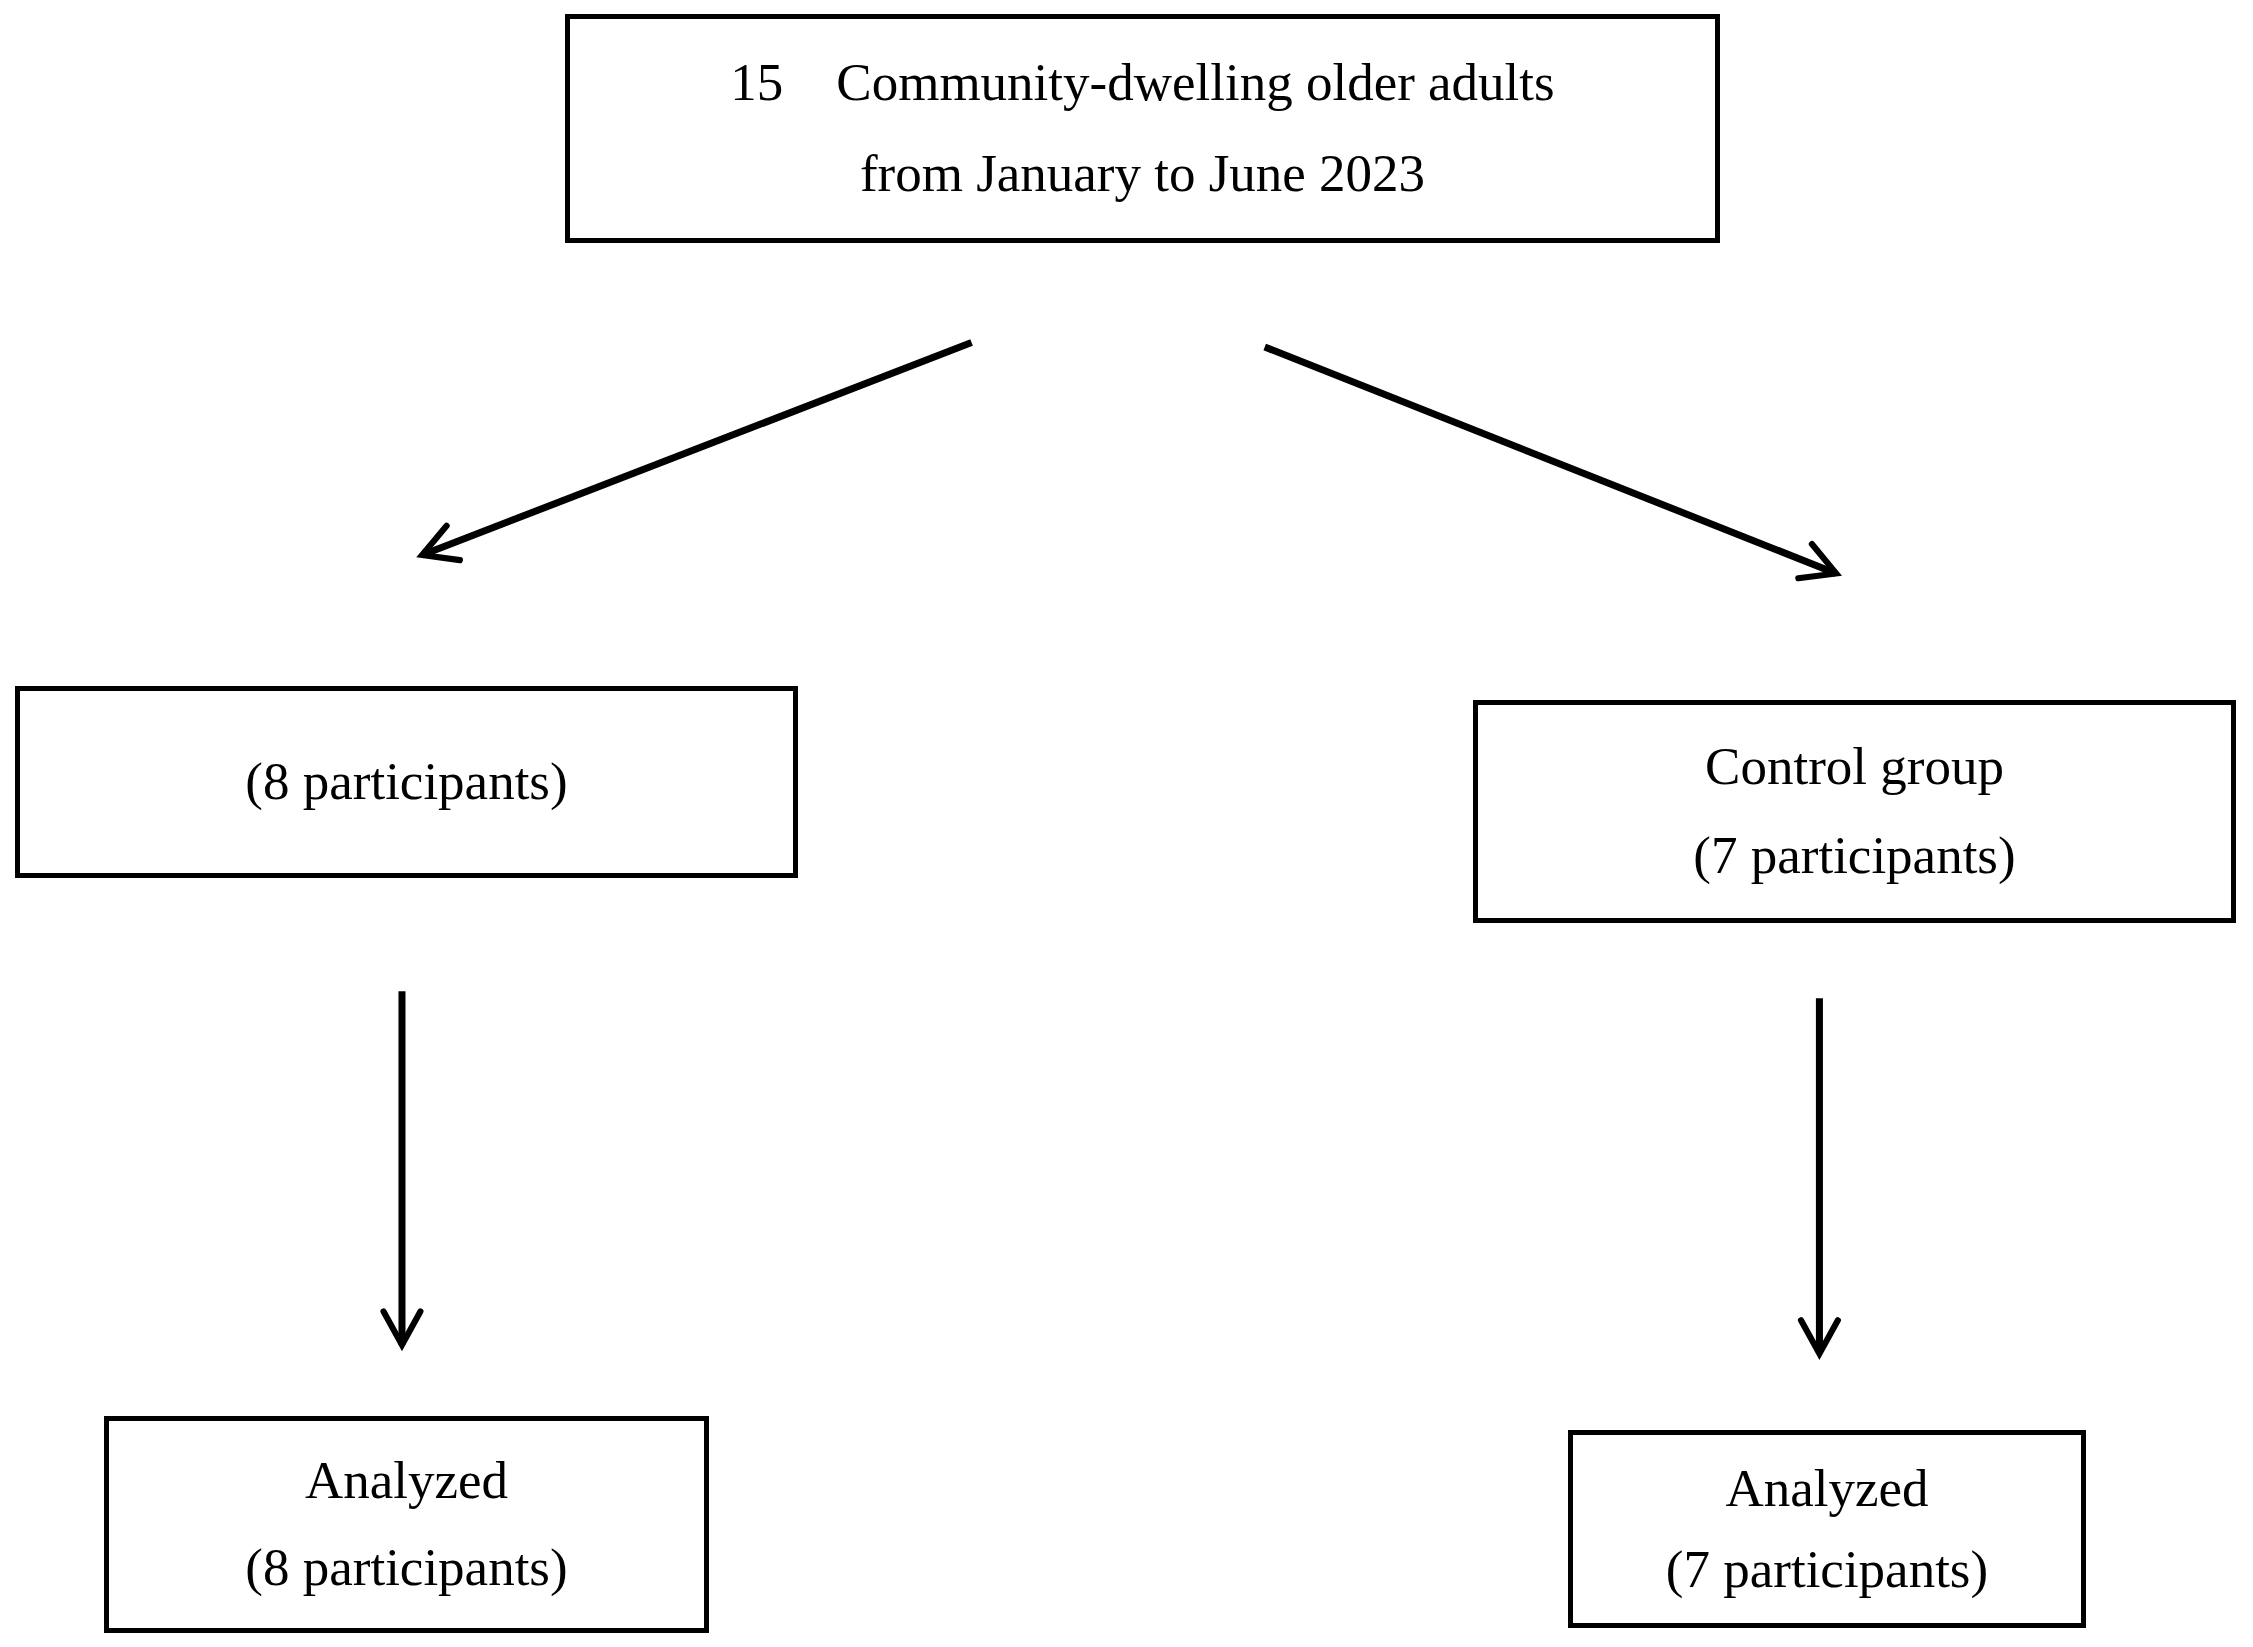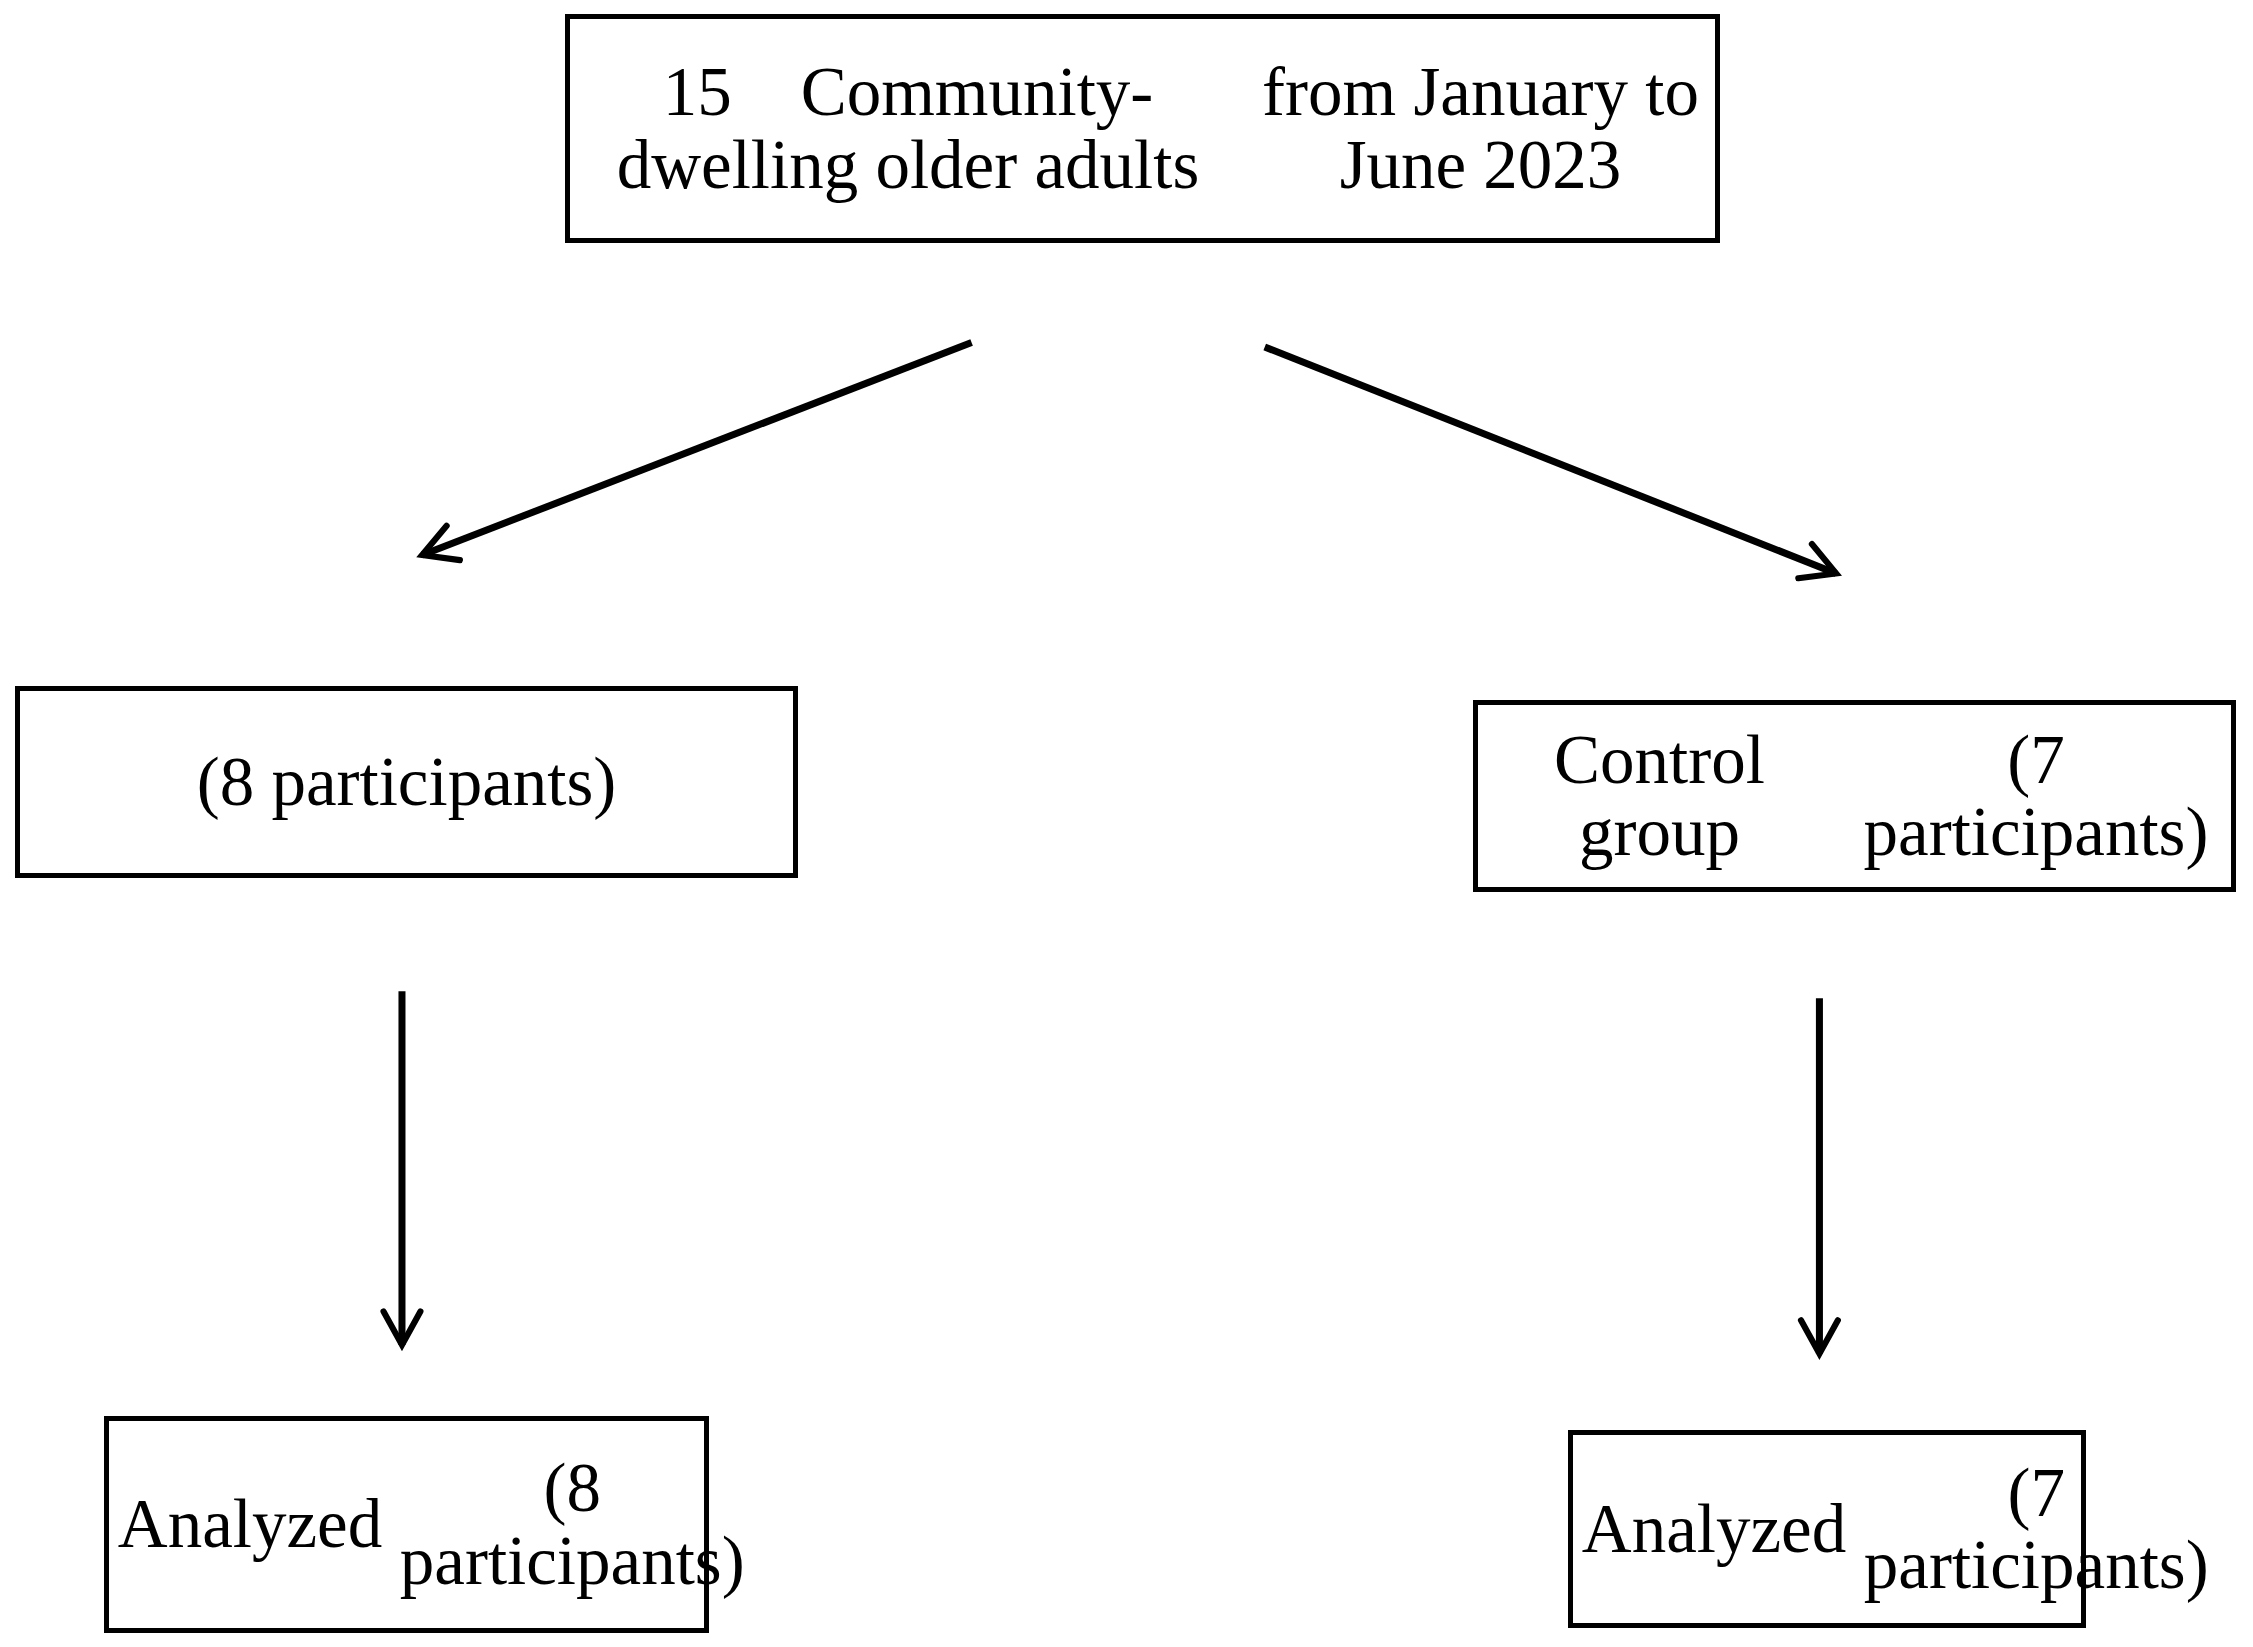--- a/index.html
+++ b/index.html
@@ -26,31 +26,31 @@
     width: 2253px;
     height: 1648px;
   }
   .arrows line { stroke: var(--line); stroke-width: 8; }
   .arrows .head { stroke: var(--line); stroke-width: 7; fill: none; stroke-linecap: round; }
   .box {
     position: absolute;
     border: 5.3px solid var(--line);
     background: var(--bg);
     display: flex;
-    flex-direction: row;
+    flex-direction: column;
     justify-content: space-evenly;
     align-items: center;
     text-align: center;
-    font-size: 69px;
+    font-size: 53px;
     line-height: 1.05;
     white-space: pre-wrap;
   }
   .box-enrollment        { left: 565px;  top: 14px;   width: 1155px; height: 229px; }
   .box-resistance        { left: 15px;   top: 686px;  width: 783px;  height: 192px; }
-  .box-control           { left: 1473px; top: 700px;  width: 763px;  height: 192px; }
+  .box-control           { left: 1473px; top: 700px;  width: 763px;  height: 223px; }
   .box-resistance-anal   { left: 104px;  top: 1416px; width: 605px;  height: 217px; }
   .box-control-anal      { left: 1568px; top: 1430px; width: 518px;  height: 198px; }
   .line-text { padding: 0 8.8px; }
 </style>
 </head>
 <body>
 
 <div class="canvas">
 
   <svg class="arrows" viewBox="0 0 2567 1877" xmlns="http://www.w3.org/2000/svg" aria-hidden="true">

